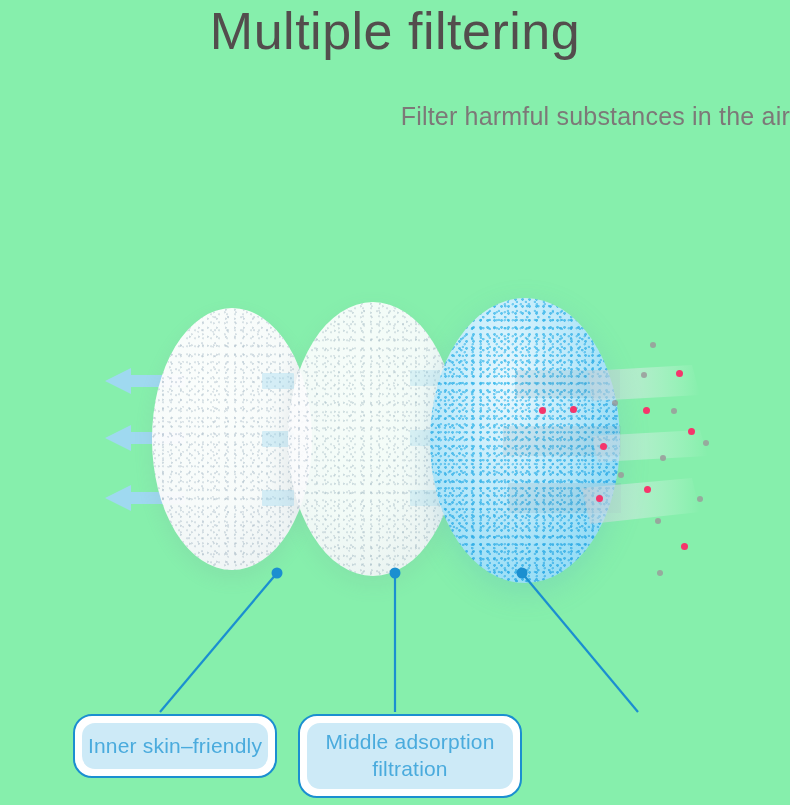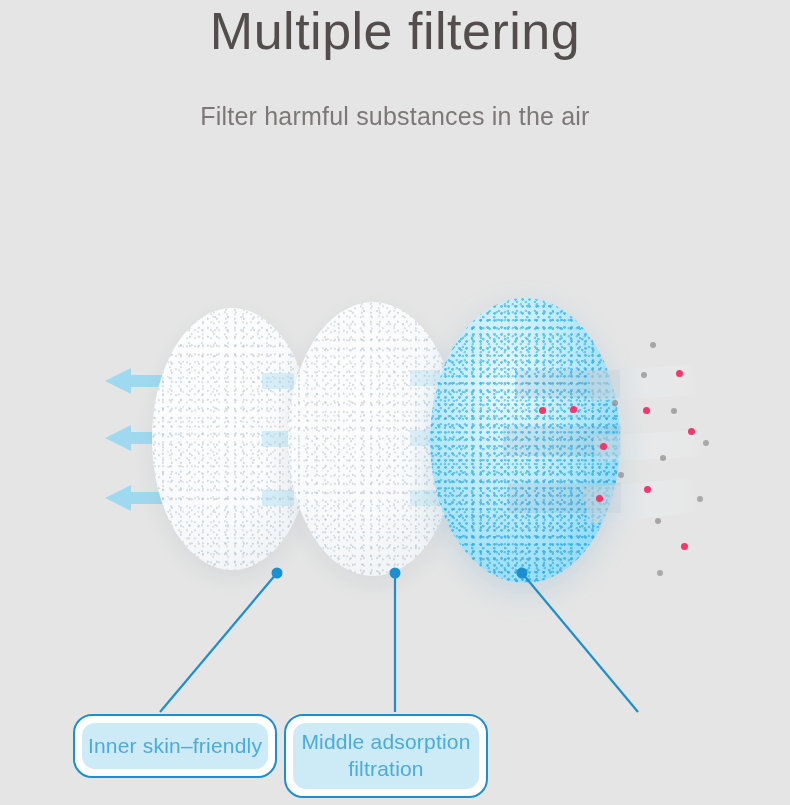--- a/index.html
+++ b/index.html
@@ -4,34 +4,34 @@
 <title>Multiple filtering</title>
 <style>
   html,body{margin:0;padding:0;}
   body{
     width:790px;height:805px;
     background:#ffffff;
     font-family:"Liberation Sans", sans-serif;
     overflow:hidden;
     position:relative;
   }
-  #stage{position:relative;width:790px;height:805px;overflow:hidden;background:#e5e5e5;}
+  #stage{position:relative;width:790px;height:805px;overflow:hidden;background:#86efac;}
 
   
   .title{
     position:absolute;left:0;top:2px;width:790px;
     text-align:center;
     font-size:52px;
     font-weight:300;
     letter-spacing:.5px;
     color:#534d4d;
     line-height:1.15;
   }
   .sub{
-    position:absolute;left:0;width:790px;text-align:center;
+    position:absolute;left:0;width:790px;text-align:right;
     font-size:25px;font-weight:300;color:#7d7878;letter-spacing:.2px;
   }
   .sub.l1{top:102px;}
   .sub.l2{top:148px;}
 
   
   #art{position:absolute;left:0;top:250px;width:790px;height:360px;}
 
   
   .arrow{position:absolute;height:22px;}
@@ -232,19 +232,19 @@
     <circle cx="395" cy="573" r="5.5" fill="#1b8fd0"></circle>
 
     <line x1="522" y1="573" x2="638" y2="712" stroke="#1b8fd0" stroke-width="2.2"></line>
     <circle cx="522" cy="573" r="5.5" fill="#1b8fd0"></circle>
   </svg>
 
   <div class="callout" style="left:73px;top:714px;width:204px;height:64px;">
     <div class="inner">Inner skin–friendly</div>
   </div>
 
-  <div class="callout" style="left:284px;top:714px;width:204px;height:84px;">
+  <div class="callout" style="left:298px;top:714px;width:224px;height:84px;">
     <div class="inner">Middle adsorption
 filtration</div>
   </div>
 
 
 </div>
 
 </body></html>

